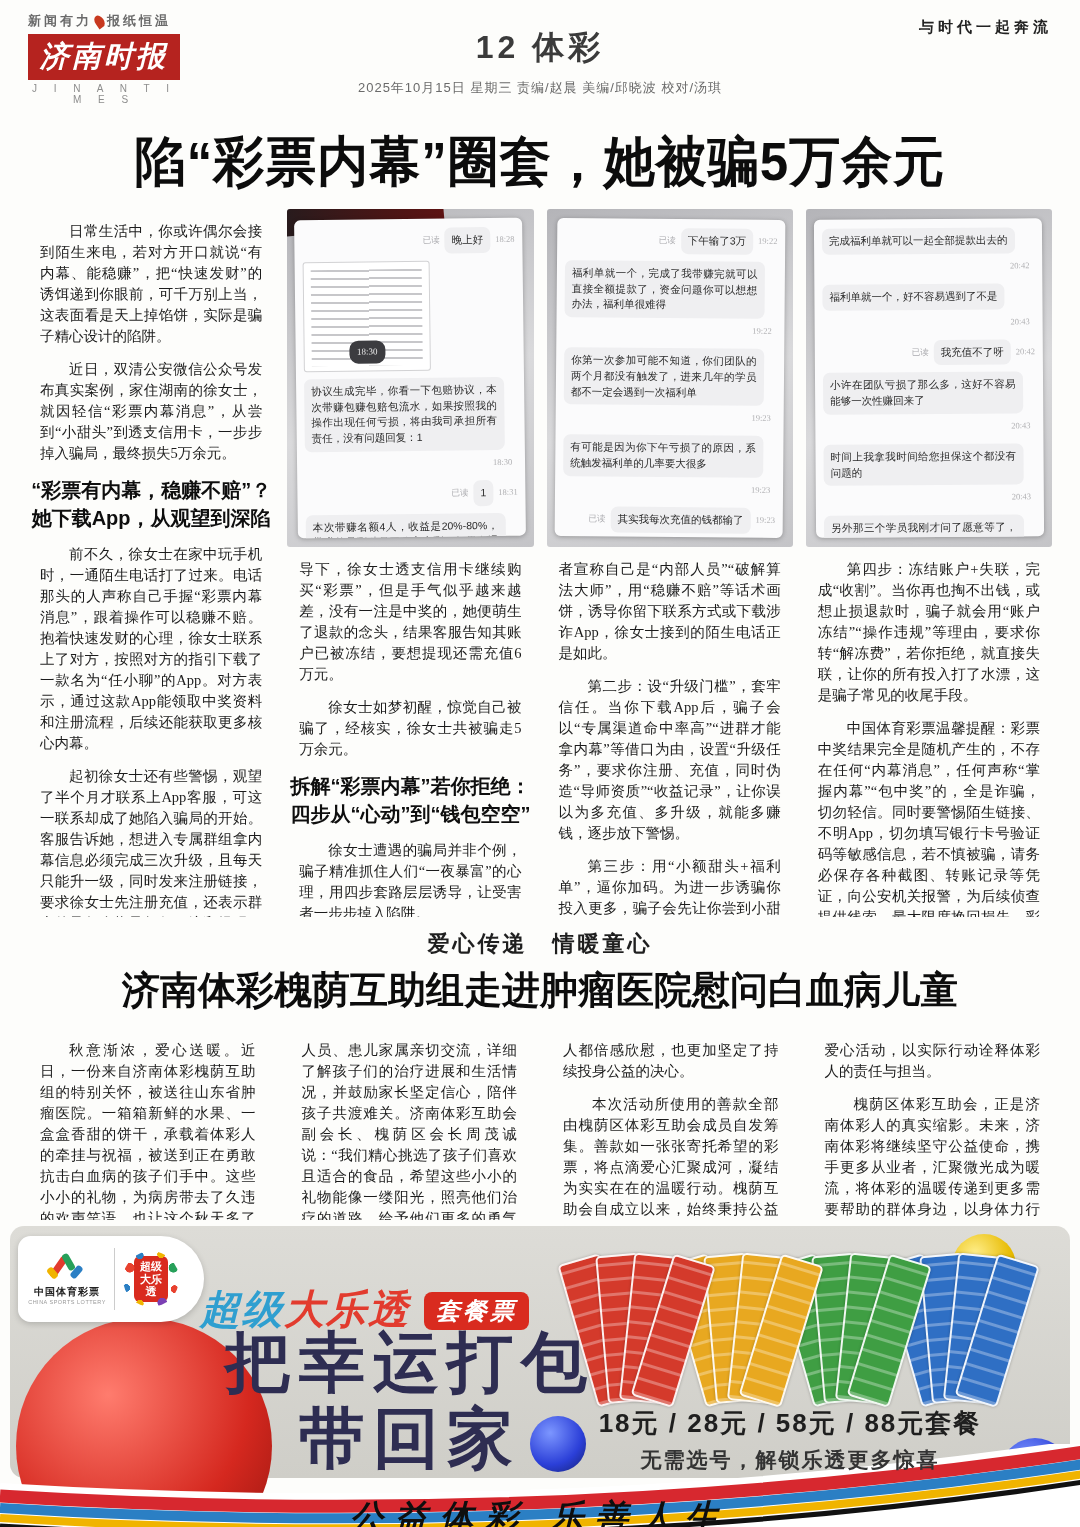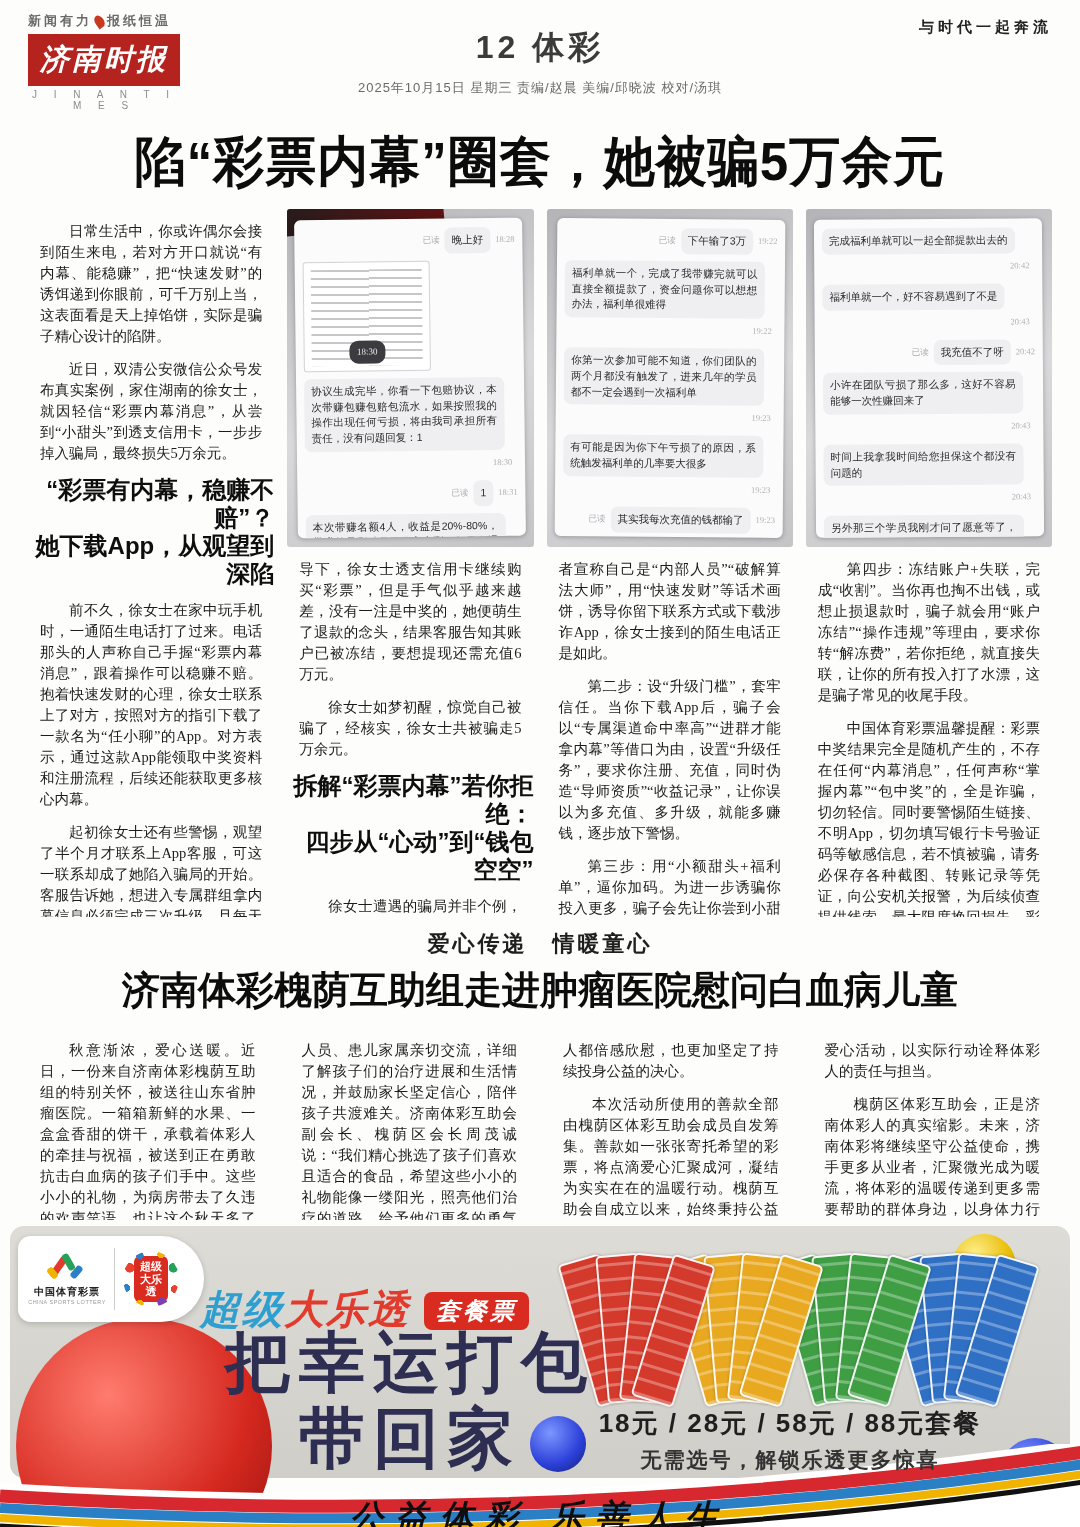--- a/index.html
+++ b/index.html
@@ -9,21 +9,21 @@
     background:#fdfdfb; color:#1d1d1d;
     font-family:"Liberation Sans", sans-serif;
   }
   .page { padding:0 28px; position:relative; }
 
   
   .hdr { position:relative; height:116px; }
   .masthead { position:absolute; left:0; top:12px; width:160px; }
   .tagline { display:flex; align-items:center; gap:3px; font-size:13px; color:#6a6a6a; letter-spacing:3px; font-weight:700; }
   .flame { display:inline-block; width:9px; height:13px; background:#c8391f; border-radius:50% 50% 50% 0; transform:rotate(-35deg); }
-  .mast-box { margin-top:4px; width:152px; height:52px; background:#b5231f; color:#fff;
+  .mast-box { margin-top:4px; width:152px; height:46px; background:#b5231f; color:#fff;
     display:flex; align-items:center; justify-content:center;
     font-family:"Liberation Serif", serif; font-weight:700; font-style:italic; font-size:29px; letter-spacing:3px; }
   .mast-en { margin-top:3px; width:152px; text-align:center; letter-spacing:7px; font-size:10px; color:#8d8d8d; }
   .hdr-center { position:absolute; left:0; right:0; top:26px; text-align:center; }
   .page-label { font-size:32px; font-weight:800; color:#3b3b3b; letter-spacing:4px; }
   .date-line { margin-top:9px; font-size:13px; color:#6a6a6a; letter-spacing:1px; }
   .hdr-right { position:absolute; right:0; top:10px; text-align:right; }
   .hdr-icons { display:flex; gap:7px; justify-content:flex-end; }
   .qr-blur { width:54px; height:54px; border-radius:4px;
     background:radial-gradient(circle at 50% 50%, #d9c66d 0 16%, #a2a2a2 55%, #8f8f8f); filter:blur(2px); }
@@ -33,22 +33,22 @@
   .hdr-slogan { margin-top:8px; font-weight:700; font-size:15px; letter-spacing:4px; color:#222; }
 
   
   .headline1 { text-align:center; font-size:51px; font-weight:900; color:#0c0c0c;
     margin:12px 0 12px; letter-spacing:1px; transform:scaleY(1.06); }
   .cols { display:flex; gap:13px; height:708px; overflow:hidden; }
   .col { flex:1 1 0; min-width:0; font-family:"Liberation Serif", serif; font-size:14.5px;
     line-height:21px; text-align:justify; color:#1c1c1c; }
   .para { margin:12px; text-indent:2em; }
   .para.cont { text-indent:0; }
-  .subhead { font-family:"Liberation Sans", sans-serif; font-weight:900; font-size:24px;
-    line-height:28px; color:#0e0e0e; margin:12px 0 9px; text-align:right; }
+  .subhead { font-family:"Liberation Sans", sans-serif; font-weight:900; font-size:20px;
+    line-height:28px; color:#0e0e0e; margin:12px 0 9px; text-align:center; }
 
   
   .screenshot { height:338px; margin-bottom:10px; position:relative; overflow:hidden;
     border-radius:3px; padding:10px 9px;
     background:linear-gradient(160deg,#b4b4b8, #dadadc 55%, #c4c4c7); }
   .screenshot.s0::before { content:""; position:absolute; left:-34px; top:-24px; width:190px; height:46px;
     background:linear-gradient(90deg,#1d1d1f,#5d1212); transform:rotate(-5deg); }
   .paper { position:relative; background:#fbfbfc; border-radius:6px; height:100%;
     padding:9px 8px; display:flex; flex-direction:column; gap:7px; overflow:hidden;
     box-shadow:0 1px 5px rgba(0,0,0,.28); }
@@ -235,21 +235,21 @@
               <div class="bubble">有可能是因为你下午亏损了的原因，系统触发福利单的几率要大很多</div>
               <div class="time">19:23</div>
             </div>
             <div class="msg right">
               <span class="read">已读</span>
               <span class="bubble">其实我每次充值的钱都输了</span>
               <span class="time">19:23</span>
             </div>
           </div>
         </div>
-      <p class="para cont">者宣称自己是“内部人员”“破解算法大师”，用“快速发财”等话术画饼，诱导你留下联系方式或下载涉诈App，徐女士接到的陌生电话正是如此。</p>
+      <p class="para cont">者宣称自己是“内部人员”“破解算法大师”，用“稳赚不赔”等话术画饼，诱导你留下联系方式或下载涉诈App，徐女士接到的陌生电话正是如此。</p>
       <p class="para">第二步：设“升级门槛”，套牢信任。当你下载App后，骗子会以“专属渠道命中率高”“进群才能拿内幕”等借口为由，设置“升级任务”，要求你注册、充值，同时伪造“导师资质”“收益记录”，让你误以为多充值、多升级，就能多赚钱，逐步放下警惕。</p>
       <p class="para">第三步：用“小额甜头+福利单”，逼你加码。为进一步诱骗你投入更多，骗子会先让你尝到小甜头，比如徐女士起初收到的小额入账，等你开始依赖“导师”，再用“亏损后触发福利单”等说辞，让你投入更多，套得更深。</p>
     </div>
 
     <div class="col">
       <div class="screenshot s2">
           <div class="paper">
             <div class="msg left">
               <div class="bubble">完成福利单就可以一起全部提款出去的</div>
               <div class="time">20:42</div>

